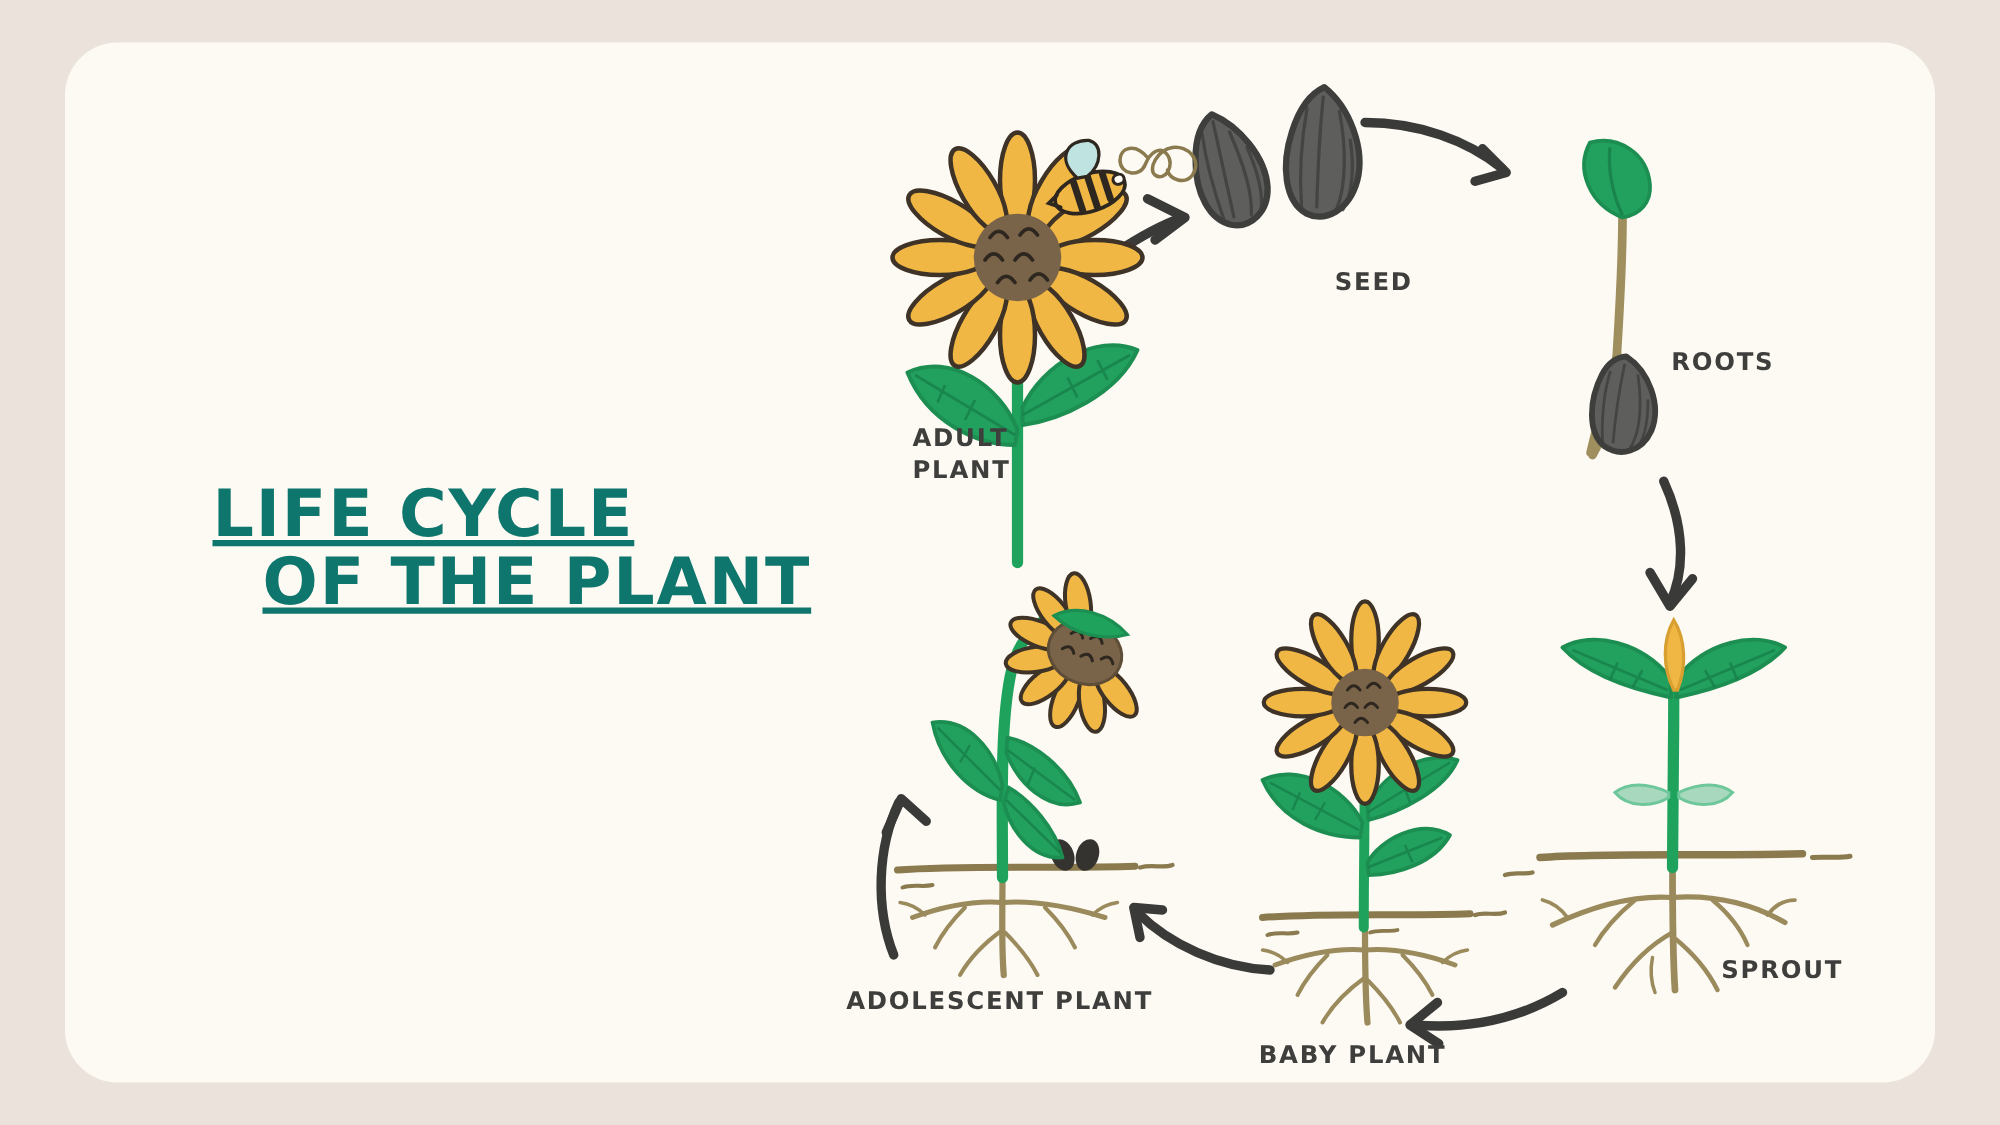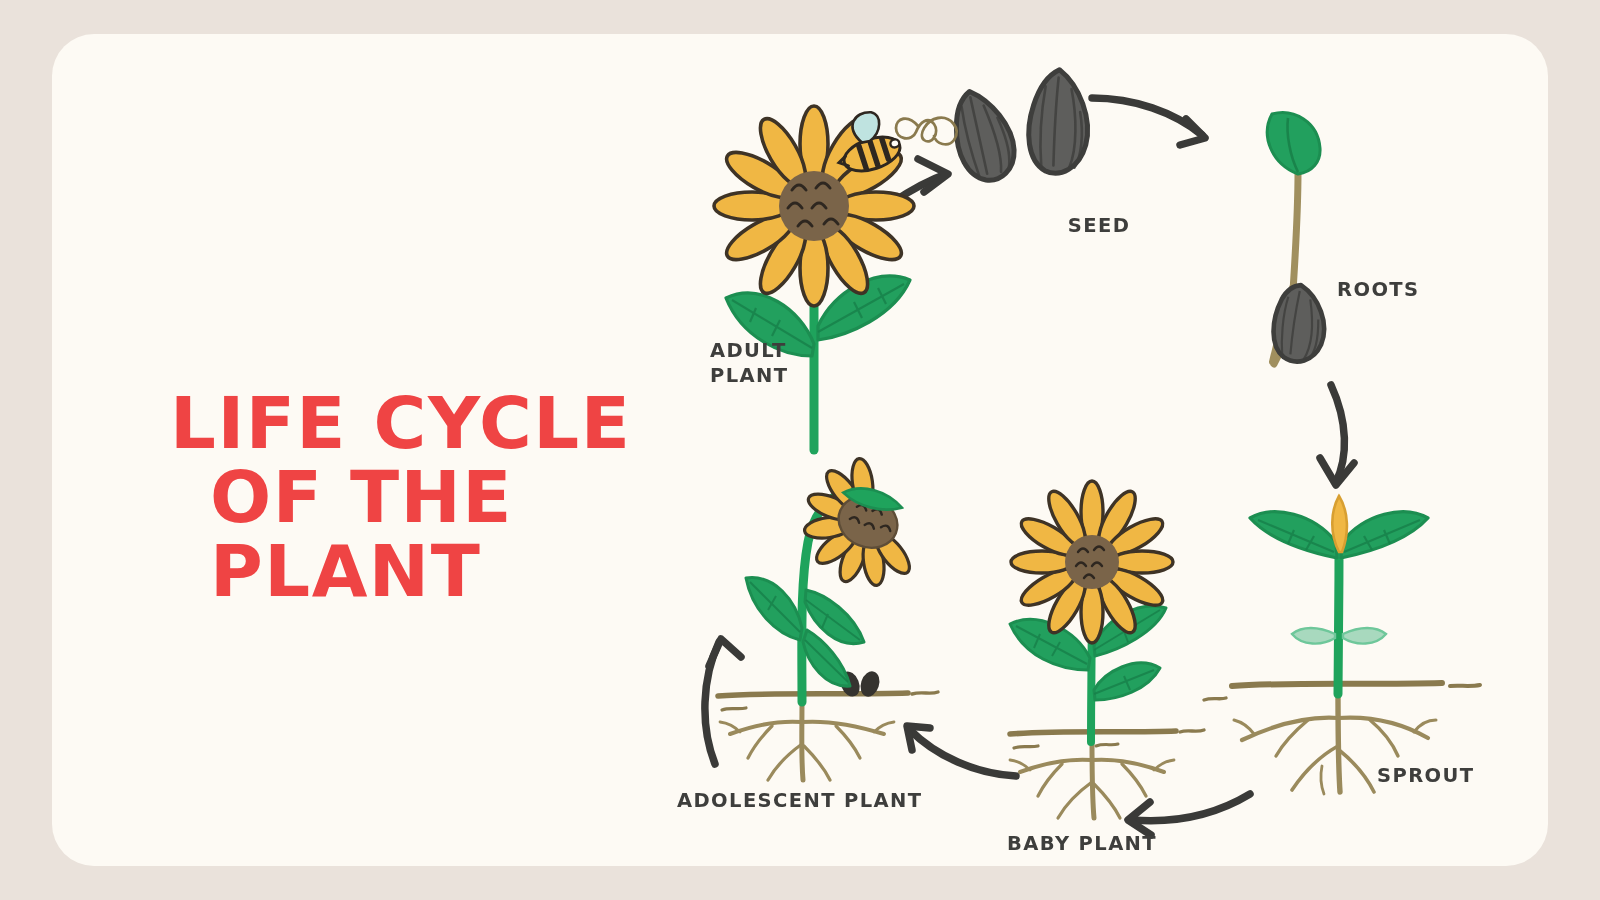--- a/index.html
+++ b/index.html
@@ -13,24 +13,25 @@
   #card{
     position:absolute;left:52px;top:34px;width:1496px;height:832px;
     background:#FDFAF4;border-radius:42px;overflow:hidden;
   }
   .abs{position:absolute;}
   
   #title{
     position:absolute;left:118px;top:352px;width:520px;
     font-family:"DejaVu Sans", sans-serif;
     font-weight:bold;
-    font-size:72px;line-height:1.03;
+    font-size:52px;line-height:1.03;
     letter-spacing:1.5px;
-    color:#ef4444;
+    color:#0f766e;
     text-transform:uppercase;
+    text-decoration:underline;
   }
   #title .l2{display:block;margin-left:40px;}
   #watermark{
     position:absolute;left:249px;top:779px;
     font-family:"DejaVu Serif", serif;
     font-style:italic;font-size:25px;letter-spacing:.6px;
     color:#DCD3C9;
   }
   
   .lbl{
@@ -356,17 +357,17 @@
         </g>
         <path d="M -26 -6 L -34 -2 L -26 4" fill="none" stroke="#2E2720" stroke-width="3" stroke-linecap="round"></path>
         <ellipse cx="25" cy="-3" rx="4.5" ry="4" fill="#FFFDF7" stroke="#2E2720" stroke-width="2.4"></ellipse>
         <path d="M -6 -14 C -18 -34 -4 -46 12 -40 C 22 -34 16 -18 2 -13 Z" fill="#BFE3E0" stroke="#2E2720" stroke-width="2.6"></path>
       </g>
 
       <g fill="none" stroke="#8A7A4E" stroke-width="2.8" stroke-linecap="round">
         <path d="M 236 32 C 226 20 214 24 214 34 C 214 46 230 48 234 38 C 238 28 246 22 252 30 C 258 38 250 52 242 46 C 236 41 244 26 256 24 C 268 22 280 34 272 46 C 266 54 254 50 252 42"></path>
       </g>
     </svg>
-    <div class="lbl" style="left:658px;top:305px;">ADULT
+    <div class="lbl" style="left:678px;top:305px;">ADULT
 PLANT</div>
 
   </div>
 </div>
 
 </body></html>

